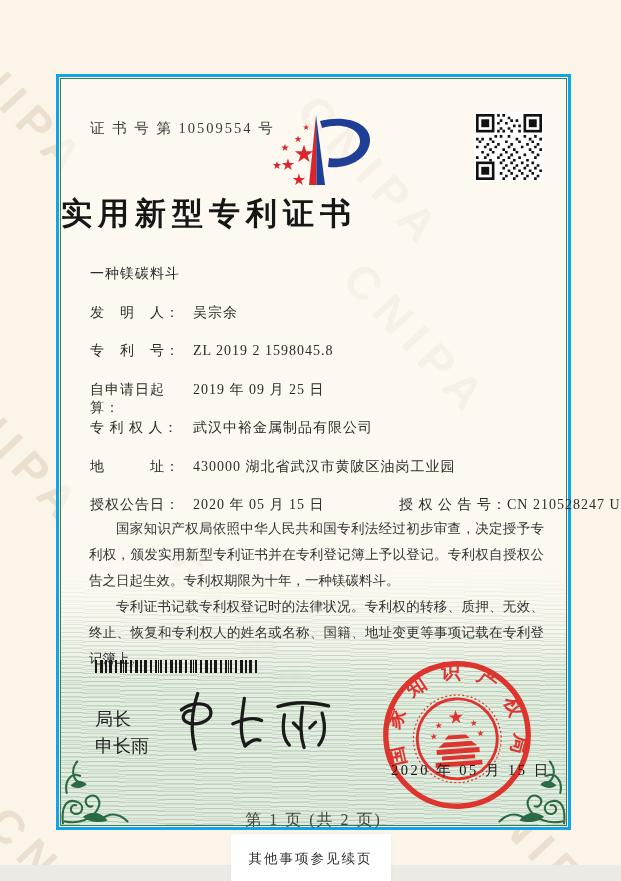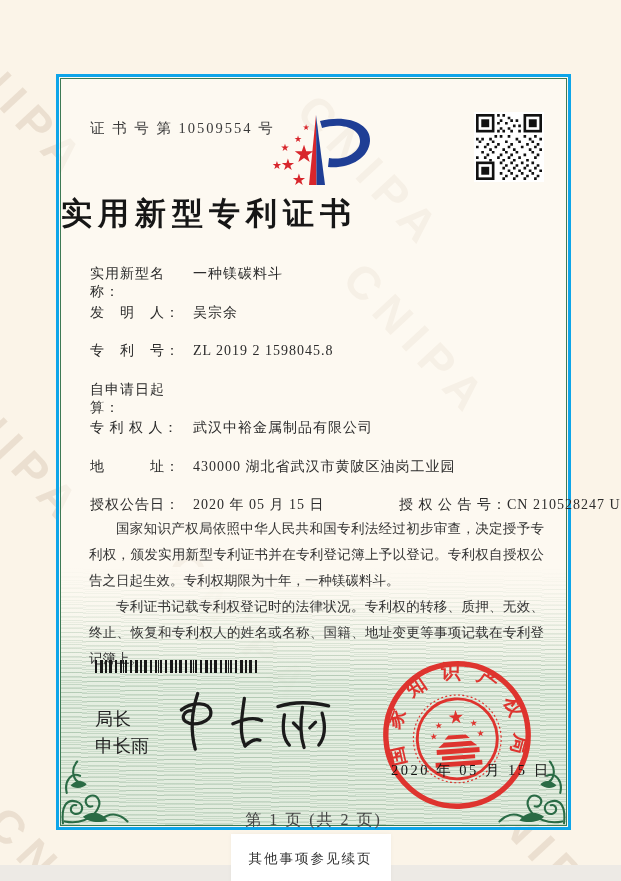--- a/index.html
+++ b/index.html
@@ -153,33 +153,33 @@
               <rect x="20" y="2" width="3" height="3" fill="#111"></rect>
             <rect x="1" y="19" width="5" height="5" fill="#fff"></rect>
               <rect x="2" y="20" width="3" height="3" fill="#111"></rect>
           </g>
         </svg>
 
         <div class="title">实用新型专利证书</div>
 
         <div class="fields">
           <div class="frow">
-              <span class="flabel">实用新型名称：</span>
               <span class="fvalue">一种镁碳料斗</span>
             </div>
           <div class="frow">
               <span class="flabel">发　明　人：</span>
               <span class="fvalue">吴宗余</span>
             </div>
           <div class="frow">
               <span class="flabel">专　利　号：</span>
               <span class="fvalue">ZL 2019 2 1598045.8</span>
             </div>
           <div class="frow">
               <span class="flabel">自申请日起算：</span>
+              <span class="fvalue">2019 年 09 月 25 日</span>
             </div>
           <div class="frow">
               <span class="flabel">专 利 权 人：</span>
               <span class="fvalue">武汉中裕金属制品有限公司</span>
             </div>
           <div class="frow">
               <span class="flabel">地　　　址：</span>
               <span class="fvalue">430000 湖北省武汉市黄陂区油岗工业园</span>
             </div>
           <div class="frow">

